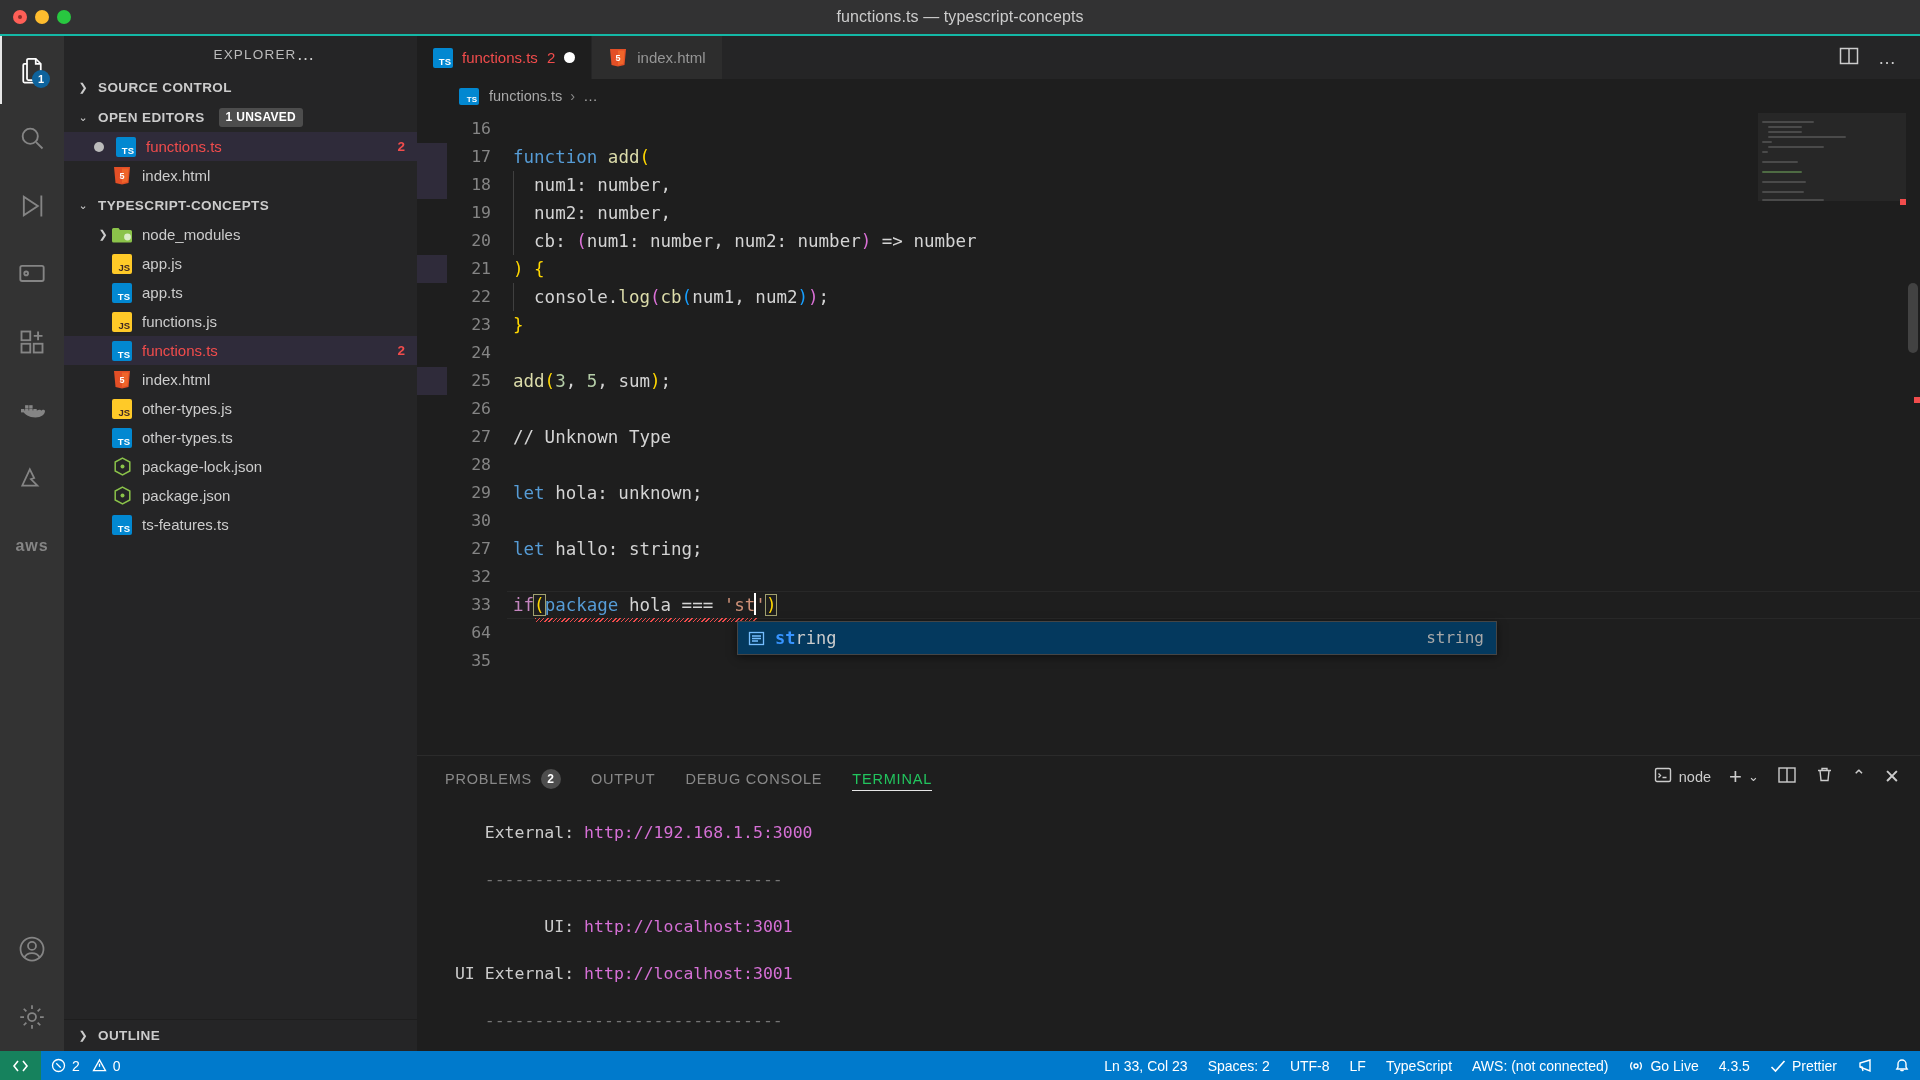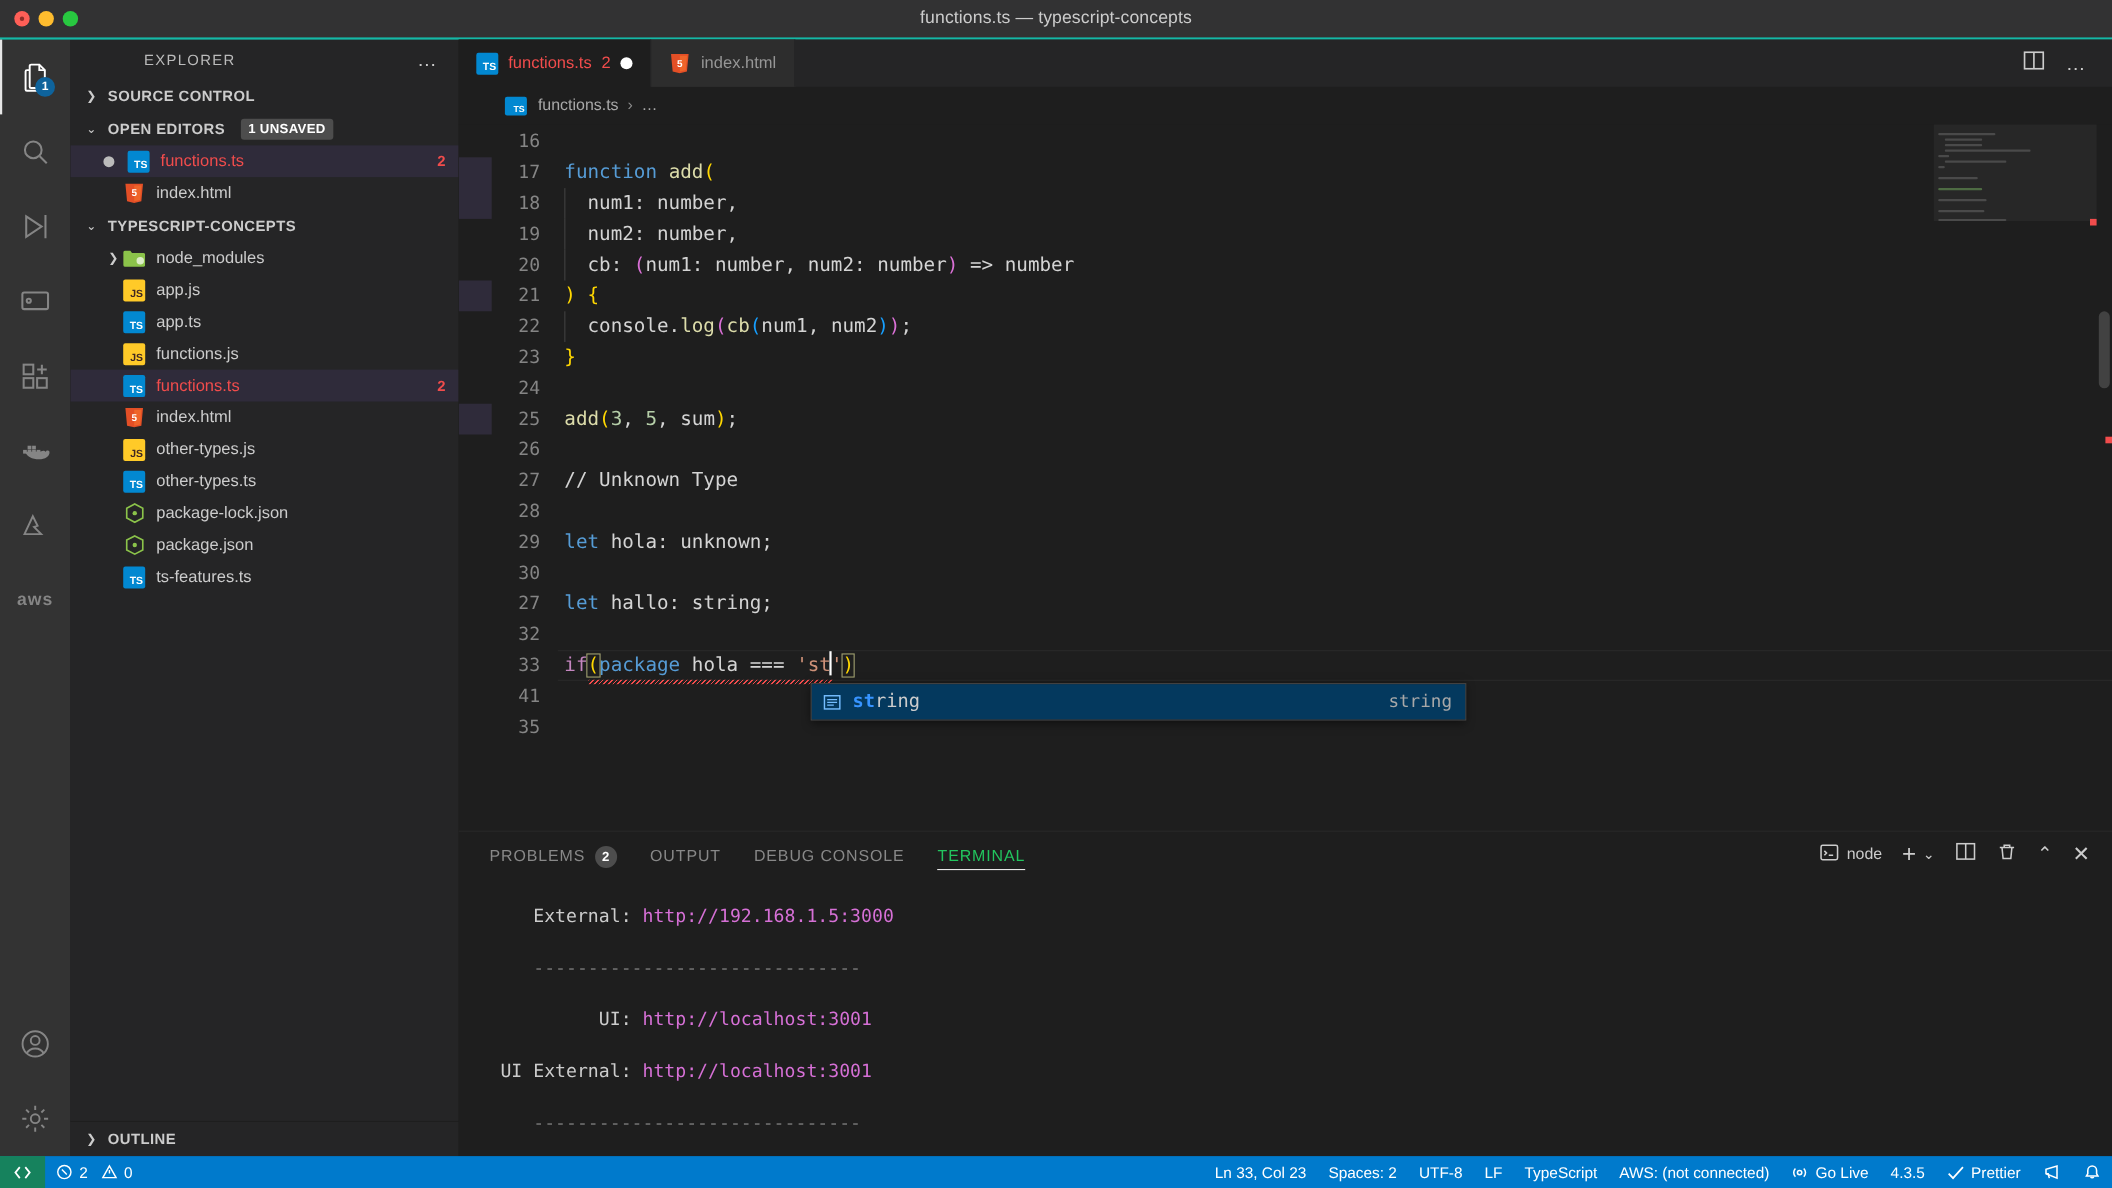--- a/index.html
+++ b/index.html
@@ -68,21 +68,21 @@
 
   
   .sidebar {
     width: 353px; flex: 0 0 353px;
     background: #252526;
     display: flex; flex-direction: column;
     min-height: 0;
   }
   .sidebar-header {
     height: 36px; flex: 0 0 36px;
-    display: flex; align-items: center; justify-content: space-between;
+    display: flex; align-items: center; justify-content: center;
     padding: 0 18px 0 26px;
     margin-left: 41px;
   }
   .sidebar-title {
     font-size: 13.5px; color: #bbbbbb; letter-spacing: 1.2px; font-weight: 400;
   }
   .kebab { color: #cccccc; font-size: 18px; letter-spacing: 2px; line-height: 10px; }
 
   .section-row {
     height: 30px; display: flex; align-items: center; gap: 6px;
@@ -204,21 +204,21 @@
   }
   .hl-line-border {
     position: absolute; left: 60px; right: 0; height: 28px;
     border-top: 1px solid #282828; border-bottom: 1px solid #282828;
     pointer-events: none;
   }
 
   
   .suggest {
     position: absolute; background: #252526; border: 1px solid #454545;
-    width: 596px; box-shadow: 0 2px 8px rgba(0,0,0,.5);
+    width: 760px; box-shadow: 0 2px 8px rgba(0,0,0,.5);
   }
   .suggest-row {
     height: 32px; display: flex; align-items: center; padding: 0 12px 0 10px;
     background: #04395e; gap: 10px;
   }
   .sg-icon { color: #75beff; font-size: 16px; display: flex; align-items: center; }
   .sg-label {
     font-family: "DejaVu Sans Mono", monospace; font-size: 17px; color: #cccccc;
   }
   .sg-label .match { color: #3794ff; font-weight: 700; }
@@ -672,21 +672,21 @@
             <span class="ct"></span>
           </div>
 
           <div class="cl">
             <div class="hl-line-border"></div>
             <span class="ln">33</span>
             <span class="ct" style="position:relative;"><span class="kw-ctl">if</span><span class="br1 inline-box">(</span><span class="kw">package</span> hola === <span class="str">'st</span><span class="cursor"></span><span class="str">'</span><span class="br1 inline-box">)</span><span class="squiggle" style="left:22px;right:auto;width:222px;"></span></span>
           </div>
 
           <div class="cl">
-            <span class="ln">41</span>
+            <span class="ln">64</span>
             <span class="ct"></span>
           </div>
 
           <div class="cl">
             <span class="ln">35</span>
             <span class="ct"></span>
           </div>
 
 
           <div class="suggest" style="left:290px; top:508px;">

